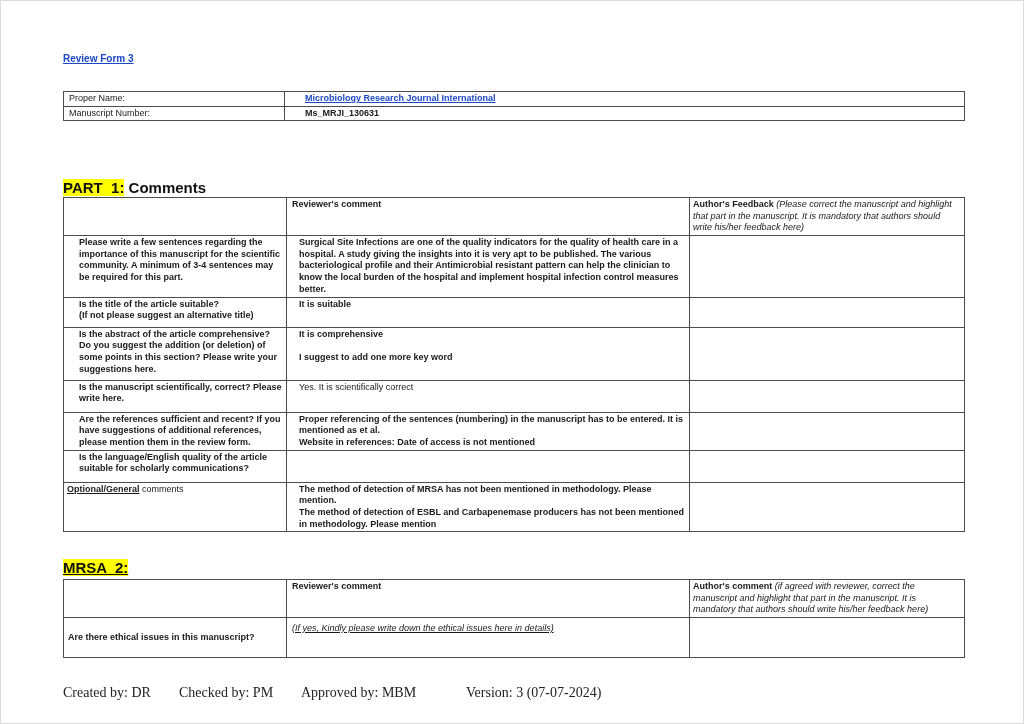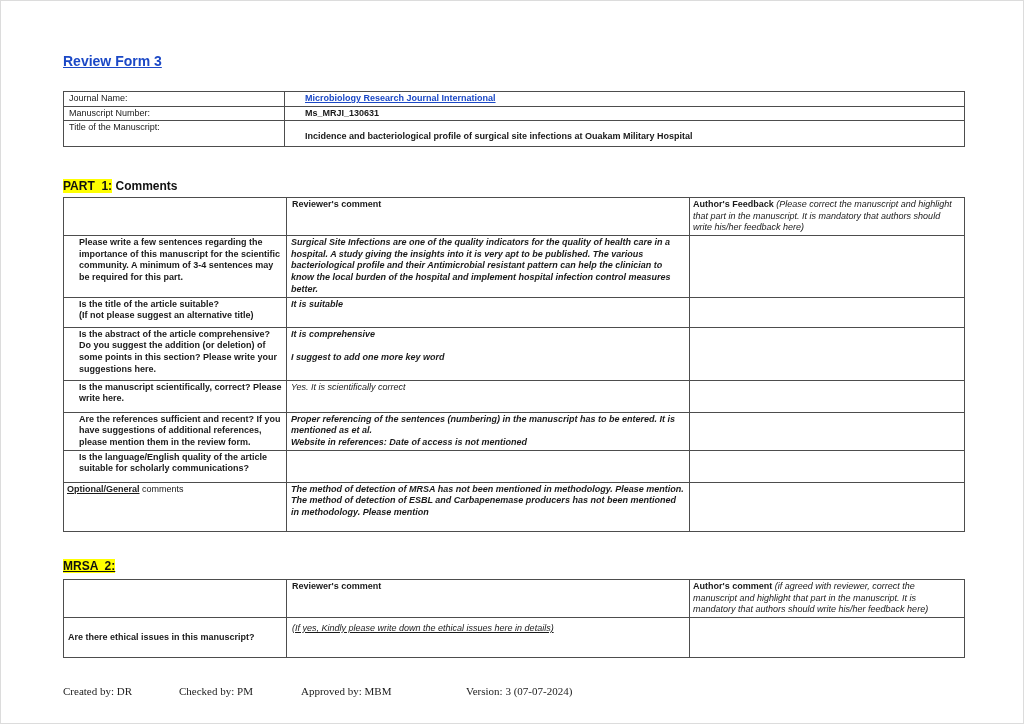--- a/index.html
+++ b/index.html
@@ -4,90 +4,86 @@
 <style>
   html,body { margin:0; padding:0; }
   body {
     width:1024px; height:724px; background:#ffffff; position:relative;
     font-family:"Liberation Sans", sans-serif; color:#1a1a1a; overflow:hidden;
   }
   .page { position:absolute; inset:0; border:1px solid #dcdcdc; background:#fff; }
 
   .doc-title {
     position:absolute; left:62px; top:52px;
-    font-size:14px; font-weight:bold; color:var(--link,#1b48c6);
+    font-size:10px; font-weight:bold; color:var(--link,#1b48c6);
     text-decoration:underline;
   }
 
   table { border-collapse:collapse; table-layout:fixed; position:absolute; }
   td {
     border:1px solid #4d4d4d; vertical-align:top;
     font-size:9px; line-height:1.3; padding:1px 4px 1px 5px;
     overflow:hidden;
   }
   .b { font-weight:bold; }
   .preline { white-space:pre-line; }
 
   
   .info-table { left:62px; top:90px; width:901px; }
   .info-table td.lbl { font-weight:normal; }
   .info-table td.val { font-weight:bold;padding-left:20px; }
   .info-table .vbottom { vertical-align:bottom; padding-bottom:4px; }
   a.journal-link { color:var(--link,#1b48c6); font-weight:bold; text-decoration:underline; cursor:pointer; }
 
   
-  .part-heading { position:absolute; left:62px; font-size:12px; font-weight:bold; color:#111; }
+  .part-heading { position:absolute; left:62px; font-size:15px; font-weight:bold; color:#111; }
   .part1-heading { top:178px; }
   .part2-heading { top:558px; }
   .hl { background:var(--hl,#ffff00); white-space:pre; }
   .hl.underline { text-decoration:underline; }
 
   
   .part-table { left:62px; width:901px; }
   .part1-table { top:196px; }
   .part2-table { top:578px; }
   td.q { font-weight:bold; padding-left:15px; }
-  td.c { padding-left:4px;font-style:italic; }
+  td.c { padding-left:12px; }
   td.hdr { font-weight:bold; padding-left:5px;margin-left:32px; }
   .note { font-weight:normal; font-style:italic; }
   .ethics-q { vertical-align:middle; font-weight:bold; padding-left:4px; }
   .ethics-c { font-style:italic; text-decoration:underline; padding-top:5px; }
   td.opt { padding-left:3px; font-weight:normal; }
   .opt-label { font-weight:bold; text-decoration:underline; }
 
   
   .footer { position:absolute; top:684px; left:0; width:1024px; height:14px;
-    font-family:"Liberation Serif", serif; font-size:11px; color:#222; }
+    font-family:"Liberation Serif", serif; font-size:14px; color:#222; }
   .footer span { position:absolute; white-space:nowrap; }
   .f1 { left:62px; } .f2 { left:178px; } .f3 { left:300px; } .f4 { left:465px; }
 </style>
 </head>
 <body>
 
 <div class="page">
 
   <div class="doc-title">Review Form 3</div>
 
   <table class="info-table">
     <colgroup>
         <col style="width:221px">
         <col style="width:680px">
       </colgroup>
     <tbody>
         <tr style="height:14px">
-      <td class="lbl">Journal Name:</td>
+      <td class="lbl">Proper Name:</td>
       <td class="val"><a class="journal-link">Microbiology Research Journal International</a></td>
     </tr>
     <tr style="height:14px">
       <td class="lbl">Manuscript Number:</td>
       <td class="val">Ms_MRJI_130631</td>
-    </tr>
-    <tr style="height:26px">
-      <td class="lbl">Title of the Manuscript:</td>
-      <td class="val vbottom">Incidence and bacteriological profile of surgical site infections at Ouakam Military Hospital</td>
     </tr>
   </tbody>
     </table>
 
   <div class="part-heading part1-heading">
     <span class="hl">PART  1:</span><span class="hl-rest" style="white-space:pre"> Comments</span>
   </div>
 
   <table class="part-table part1-table">
     <colgroup>

